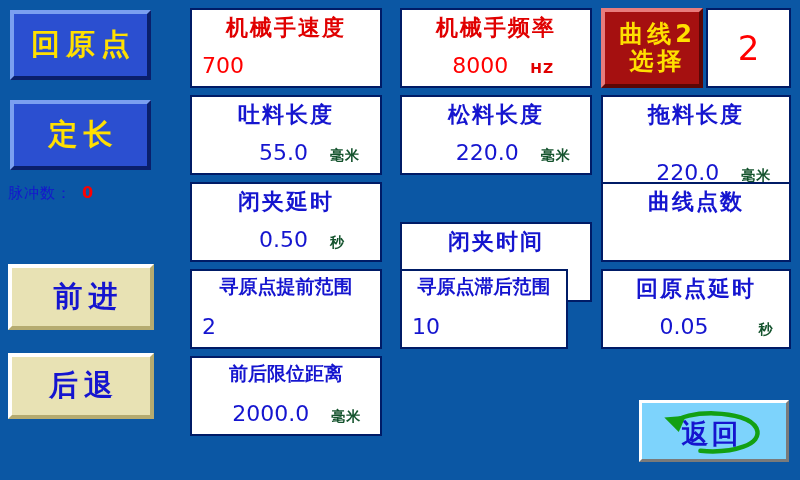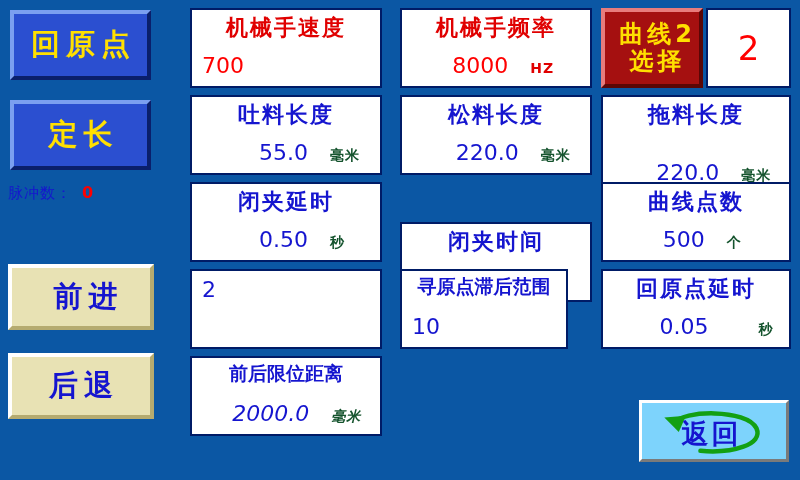--- a/index.html
+++ b/index.html
@@ -270,27 +270,24 @@
   <div class="panel" style="left:400px; top:182px; width:192px; height:80px;margin-top:40px;">
     <div class="title">闭夹时间</div>
     <div class="valrow has-unit">
       <span class="value">0.50</span>
       <span class="unit">秒</span>
     </div>
   </div>
 
   <div class="panel" style="left:601px; top:182px; width:190px; height:80px;">
     <div class="title">曲线点数</div>
-    <div class="valrow has-unit" style="padding-left:30%;">
-      <span class="value">500</span>
-      <span class="unit">个</span>
-    </div>
   </div>
 
   <div class="panel" style="left:190px; top:269px; width:192px; height:80px;">
+    <div class="title small">寻原点提前范围</div>
     <div class="valrow center-only">
       <span class="value">2</span>
     </div>
   </div>
 
   <div class="panel" style="left:400px; top:269px; width:168px; height:80px;">
     <div class="title small">寻原点滞后范围</div>
     <div class="valrow center-only">
       <span class="value">10</span>
     </div>
@@ -299,21 +296,21 @@
   <div class="panel" style="left:601px; top:269px; width:190px; height:80px;">
     <div class="title">回原点延时</div>
     <div class="valrow has-unit" style="padding-left:28%;gap:28px;">
       <span class="value">0.05</span>
       <span class="unit">秒</span>
     </div>
   </div>
 
   <div class="panel" style="left:190px; top:356px; width:192px; height:80px;">
     <div class="title small">前后限位距离</div>
-    <div class="valrow has-unit" style="padding-left:18%;font-style:italic;">
+    <div class="valrow has-unit" style="padding-left:18%;">
       <span class="value">2000.0</span>
       <span class="unit">毫米</span>
     </div>
   </div>
 
   <div id="btn-return">
     <svg class="arrow-svg" viewBox="0 0 150 62">
       <path d="M 32 22 C 38 8, 112 6, 122 28 C 130 46, 96 56, 60 53" fill="none" stroke="#13a013" stroke-width="5" stroke-linecap="round"></path>
       <polygon points="20,16 44,14 36,32" fill="#13a013"></polygon>
     </svg>

